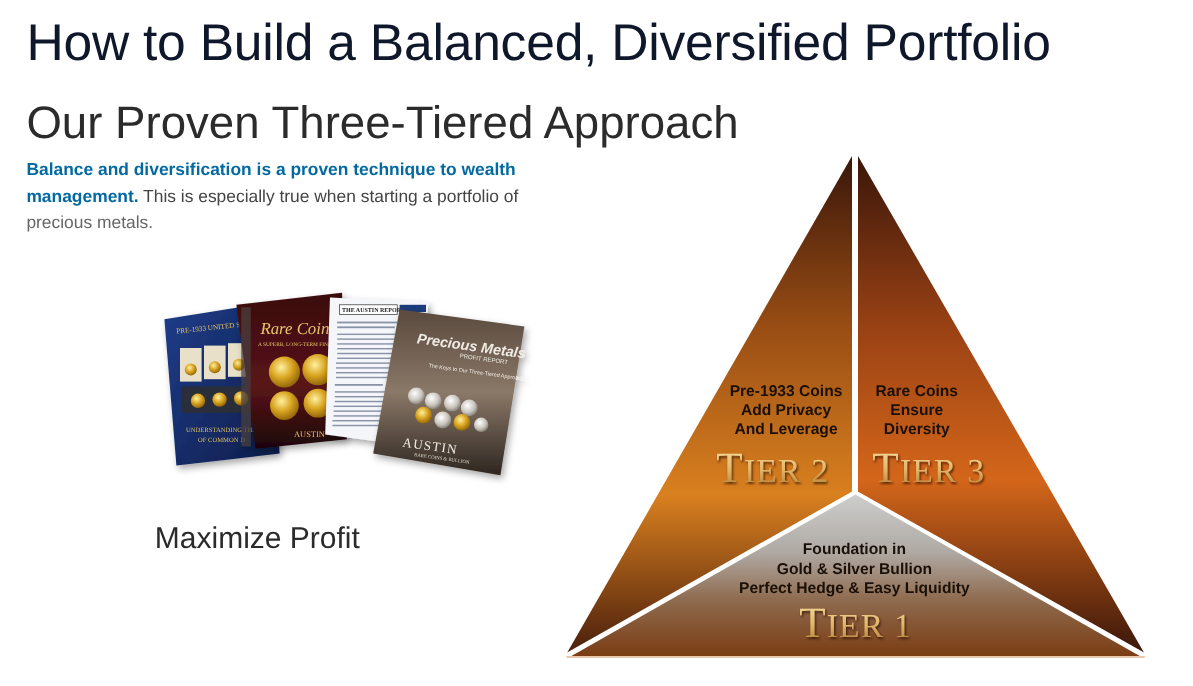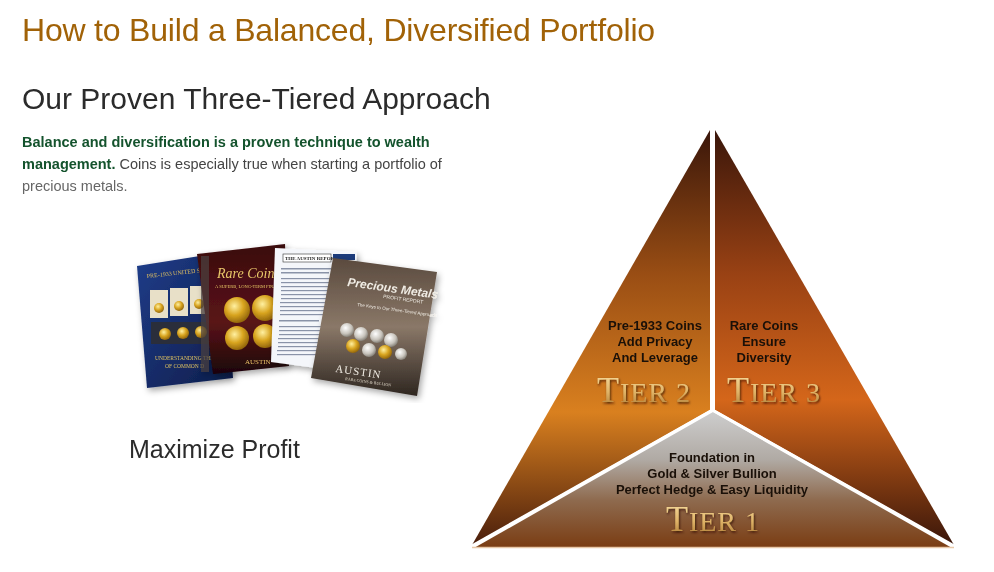--- a/index.html
+++ b/index.html
@@ -5,32 +5,32 @@
   html, body { margin: 0; padding: 0; }
   body {
     width: 994px; height: 572px; position: relative; overflow: hidden;
     background: #ffffff;
     font-family: "Liberation Sans", sans-serif;
     color: #333333;
   }
   .abs { position: absolute; }
   .main-title {
     left: 22px; top: 12px; margin: 0;
-    font-size: 32px; font-weight: normal; color: #a16207;
+    font-size: 43px; font-weight: normal; color: #0f172a;
     letter-spacing: -0.2px; white-space: nowrap;
   }
   .sub-title {
     left: 22px; top: 82px; margin: 0;
-    font-size: 30px; font-weight: normal; color: #2b2b2b; white-space: nowrap;
+    font-size: 38px; font-weight: normal; color: #2b2b2b; white-space: nowrap;
   }
   .intro {
     left: 22px; top: 131px; width: 460px; margin: 0;
     font-size: 14.5px; line-height: 22px; color: #444;
   }
-  .intro b { color: #14532d; margin-top: 44px; }
+  .intro b { color: #0369a1; margin-top: 44px; }
   .intro .muted { color: #666; }
   .books { left: 125px; top: 238px; width: 320px; height: 165px; }
   .cta {
     left: 129px; top: 434px; margin: 0;
     font-size: 25px; line-height: 30px; color: #2b2b2b; font-weight: normal; text-align: right;
   }
   .pyramid { left: 462px; top: 120px; width: 504px; height: 440px; }
   .tier-text {
     font-family: "Liberation Sans", sans-serif; font-weight: bold;
     fill: #1a1008; font-size: 13px;
@@ -39,21 +39,21 @@
     font-family: "Liberation Serif", serif; fill: url(#goldText);
     letter-spacing: 1px;
   }
 </style>
 </head>
 <body>
 
 <h1 class="abs main-title">How to Build a Balanced, Diversified Portfolio</h1>
 <h2 class="abs sub-title">Our Proven Three-Tiered Approach</h2>
 
-<p class="abs intro"><b>Balance and diversification is a proven technique to wealth management.</b><span> Coins is especially true when starting a portfolio of</span><br><span class="muted">precious metals.</span></p>
+<p class="abs intro"><b>Balance and diversification is a proven technique to wealth management.</b><span> This is especially true when starting a portfolio of</span><br><span class="muted">precious metals.</span></p>
 
 <div class="abs books">
   <svg width="320" height="165" viewBox="0 0 320 165">
     <defs>
       <linearGradient id="b1" x1="0" y1="0" x2="1" y2="1">
         <stop offset="0" stop-color="#1f3d8a"></stop>
           <stop offset="1" stop-color="#0d1d4a"></stop>
       </linearGradient>
       <linearGradient id="b2" x1="0" y1="0" x2="0" y2="1">
         <stop offset="0" stop-color="#3a0a0e"></stop>

